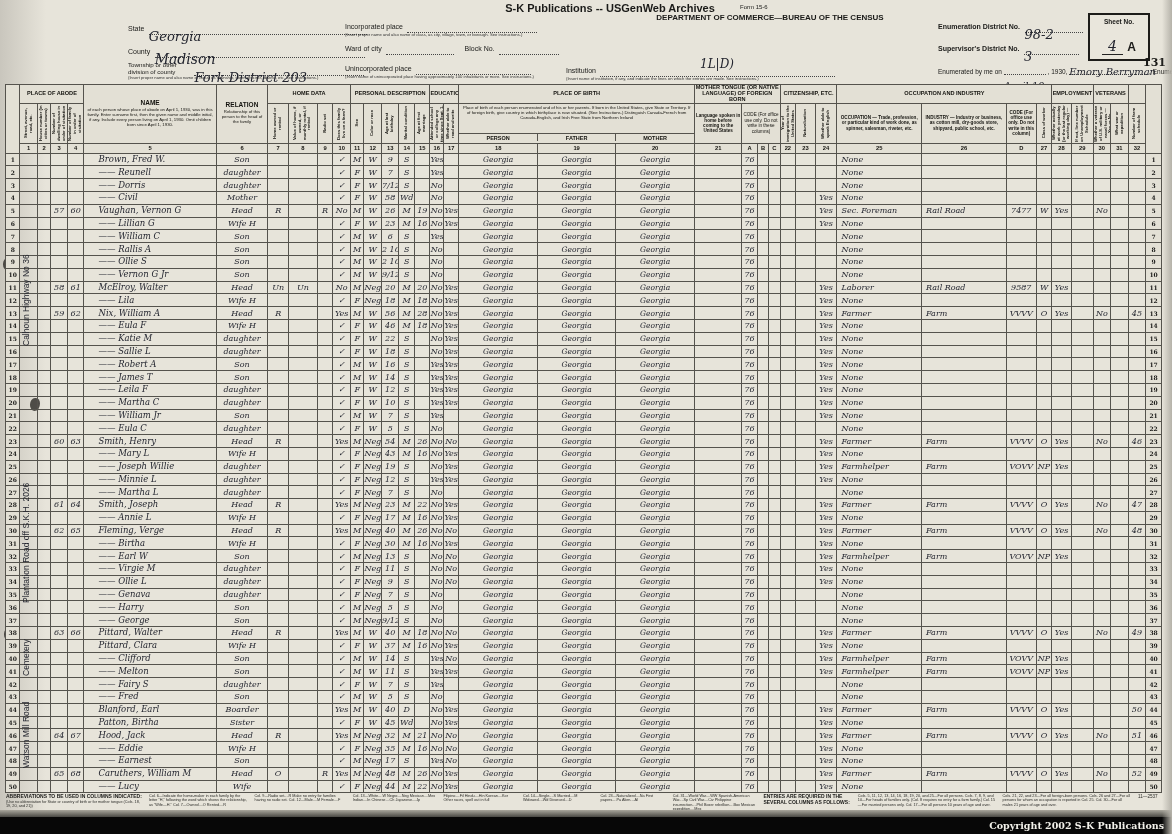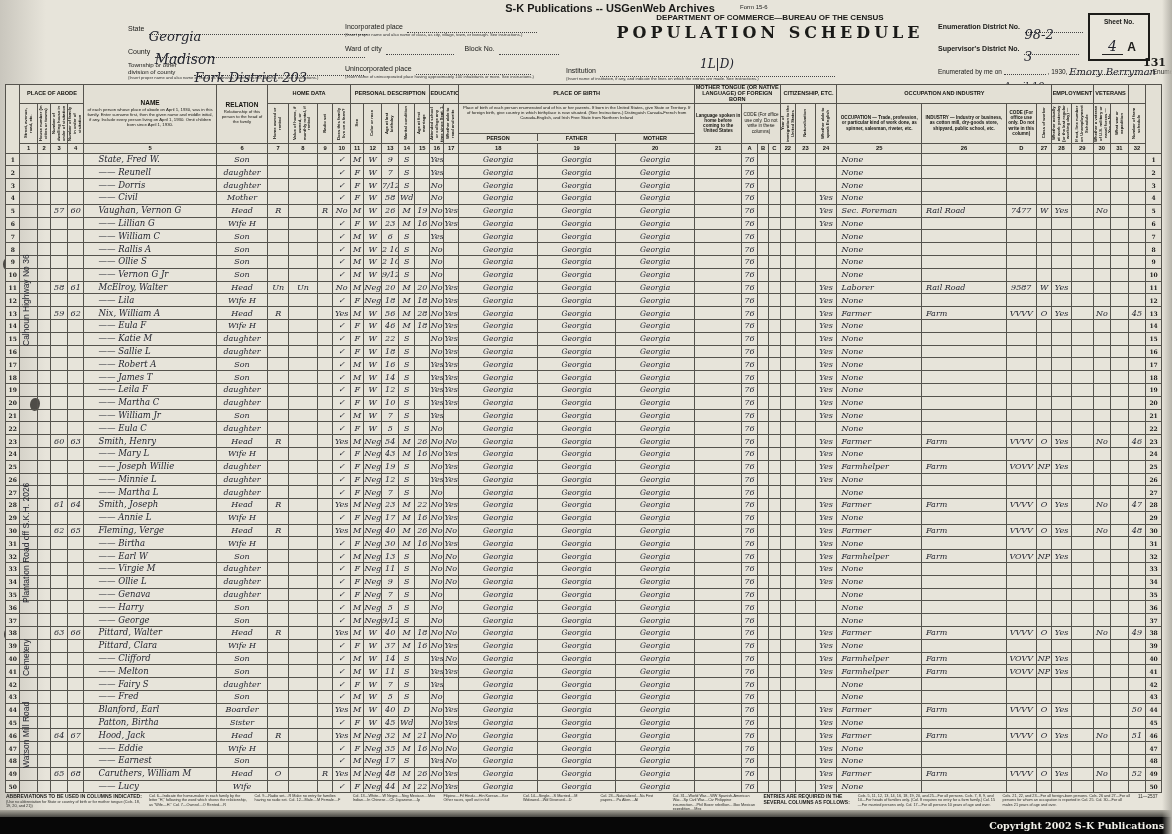--- a/index.html
+++ b/index.html
@@ -63,21 +63,20 @@
   <div class="blob" style="left:3px;top:258px;width:9px;height:12px;"></div>
   <div class="blob" style="left:30px;top:398px;width:10px;height:13px;"></div>
   <div class="blob" style="left:4px;top:628px;width:9px;height:12px;"></div>
   <div class="blob" style="left:8px;top:758px;width:10px;height:13px;"></div>
 
   <div class="abs b" style="left:440px;top:2px;width:340px;text-align:center;font-size:11px;">S-K Publications -- USGenWeb Archives</div>
   <div class="abs" style="left:740px;top:4px;font-size:6px;">Form 15-6</div>
 
   <div class="abs" style="left:555px;top:13px;width:430px;text-align:center;">
     <div class="b" style="font-size:8px;">DEPARTMENT OF COMMERCE—BUREAU OF THE CENSUS</div>
-    <div class="b" style="font-size:16px;letter-spacing:4px;font-family:'DejaVu Serif',serif;margin-top:1px;">POPULATION SCHEDULE</div>
   </div>
   <div class="abs hw" style="left:700px;top:57px;font-size:12px;">1L|D)</div>
 
   <div class="abs" style="left:128px;top:17px;">
     <span class="lbl">State</span>
     <span class="dots" style="width:218px;"><span class="hw hwv">Georgia</span></span>
   </div>
   <div class="abs" style="left:128px;top:40px;">
     <span class="lbl">County</span>
     <span class="dots" style="width:210px;"><span class="hw" style="font-size:14px;position:relative;top:3px;">Madison</span></span>
@@ -334,21 +333,21 @@
             <th>32</th>
           </tr>
         </thead>
         <tbody>
           <tr>
             <td class="pn">1</td>
             <td></td>
             <td></td>
             <td class="hw"></td>
             <td class="hw"></td>
-            <td class="hw nm">State, Fred W.</td>
+            <td class="hw nm">Brown, Fred W.</td>
             <td class="hw">Son</td>
             <td class="hw"></td>
             <td class="hw"></td>
             <td class="hw"></td>
             <td class="hw">✓</td>
             <td class="hw">M</td>
             <td class="hw">W</td>
             <td class="hw">9</td>
             <td class="hw">S</td>
             <td class="hw"></td>

